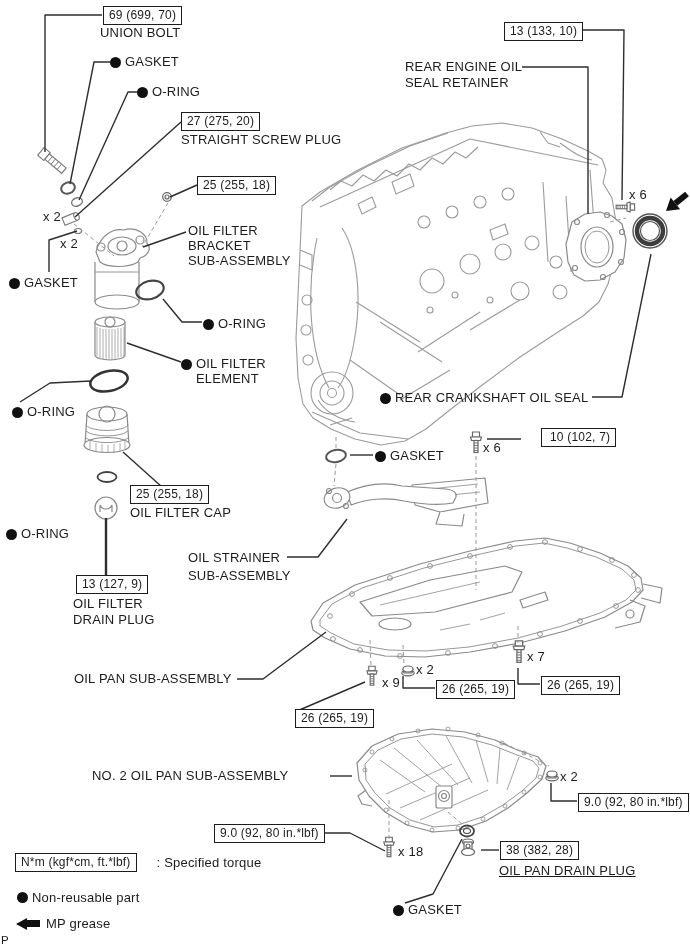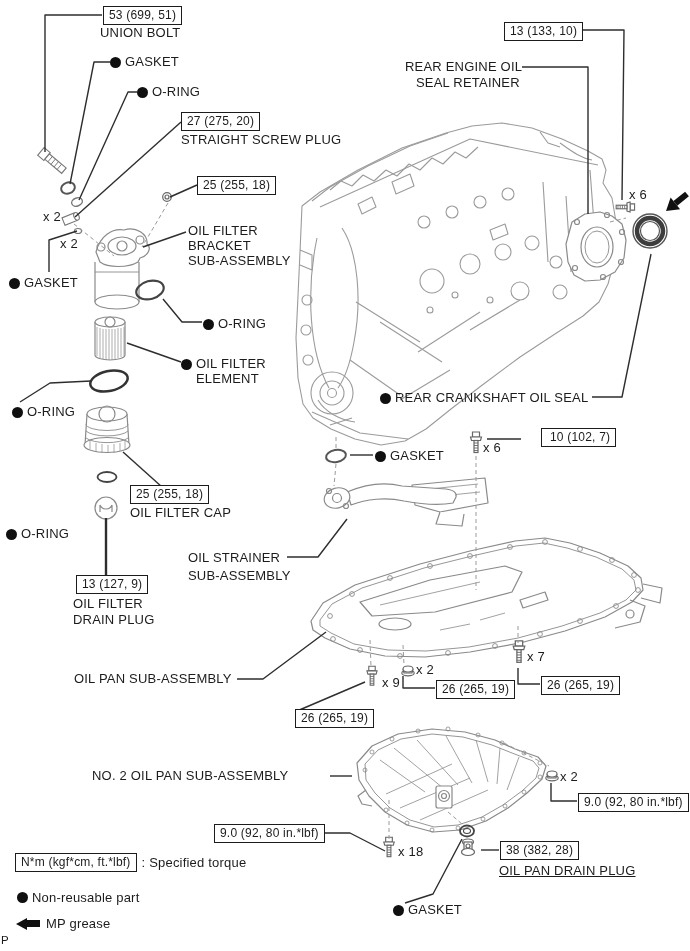--- a/index.html
+++ b/index.html
@@ -276,21 +276,21 @@
     <path d="M403,676 L403,688 L435,688"></path>
     <path d="M518,668 L518,684 L540,684"></path>
     <path d="M330,776 L352,776"></path>
     <path d="M551,783 L551,801 L577,801"></path>
     <path d="M308,833 L350,833 L385,851"></path>
     <path d="M481,850 L499,850"></path>
     <path d="M405,903 L433,894 L462,839"></path>
   </g>
 </svg>
 
-  <div class="tbox" style="left:103px;top:6px;">53 (699, 51)</div>
+  <div class="tbox" style="left:103px;top:6px;">69 (699, 70)</div>
   <div class="tbox" style="left:181px;top:112px;">27 (275, 20)</div>
   <div class="tbox" style="left:197px;top:176px;">25 (255, 18)</div>
   <div class="tbox" style="left:130px;top:485px;">25 (255, 18)</div>
   <div class="tbox" style="left:76px;top:575px;">13 (127, 9)</div>
   <div class="tbox" style="left:504px;top:22px;">13 (133, 10)</div>
   <div class="tbox" style="left:541px;top:428px;padding-left:8px;">10 (102, 7)</div>
   <div class="tbox" style="left:295px;top:709px;">26 (265, 19)</div>
   <div class="tbox" style="left:436px;top:680px;">26 (265, 19)</div>
   <div class="tbox" style="left:541px;top:676px;">26 (265, 19)</div>
   <div class="tbox" style="left:578px;top:793px;">9.0 (92, 80 in.*lbf)</div>
@@ -320,21 +320,21 @@
   <div class="lbl" style="left:12px;top:405px;"><span class="dot"></span><span>O-RING</span></div>
 
   <div class="lbl" style="left:130px;top:506px;">OIL FILTER CAP</div>
 
   <div class="lbl" style="left:6px;top:527px;"><span class="dot"></span><span>O-RING</span></div>
 
   <div class="lbl" style="left:73px;top:597px;">OIL FILTER</div>
   <div class="lbl" style="left:73px;top:613px;">DRAIN PLUG</div>
 
   <div class="lbl" style="left:405px;top:60px;">REAR ENGINE OIL</div>
-  <div class="lbl" style="left:416px;top:76px;">SEAL RETAINER</div>
+  <div class="lbl" style="left:405px;top:76px;">SEAL RETAINER</div>
   <div class="lbl" style="left:629px;top:188px;">x 6</div>
 
   <div class="lbl" style="left:380px;top:391px;text-align:center;"><span class="dot"></span><span>REAR CRANKSHAFT OIL SEAL</span></div>
 
   <div class="lbl" style="left:375px;top:449px;"><span class="dot"></span><span>GASKET</span></div>
   <div class="lbl" style="left:483px;top:441px;">x 6</div>
 
   <div class="lbl" style="left:188px;top:551px;">OIL STRAINER</div>
   <div class="lbl" style="left:188px;top:569px;">SUB-ASSEMBLY</div>
 
@@ -348,21 +348,21 @@
   <div class="lbl" style="left:560px;top:770px;">x 2</div>
 
   <div class="lbl" style="left:398px;top:845px;">x 18</div>
 
   <div class="lbl" style="left:499px;top:864px;text-decoration:underline;">OIL PAN DRAIN PLUG</div>
 
   <div class="lbl" style="left:393px;top:903px;"><span class="dot"></span><span>GASKET</span></div>
 
   <div class="legend-row" style="left:15px;top:853px;">
     <span class="tbox">N*m (kgf*cm, ft.*lbf)</span>
-    <span class="lbl" style="position:static;margin-left:5px;">: Specified torque</span>
+    <span class="lbl" style="position:static;margin-left:20px;">: Specified torque</span>
   </div>
   <div class="legend-row" style="left:17px;top:891px;">
     <span class="dot"></span>
     <span class="lbl" style="position:static;text-align:right;">Non-reusable part</span>
   </div>
   <div class="legend-row" style="left:16px;top:917px;">
     <span class="arrow-left">
         <span class="arr-tri"></span>
         <span class="arr-bar"></span>
       </span>

